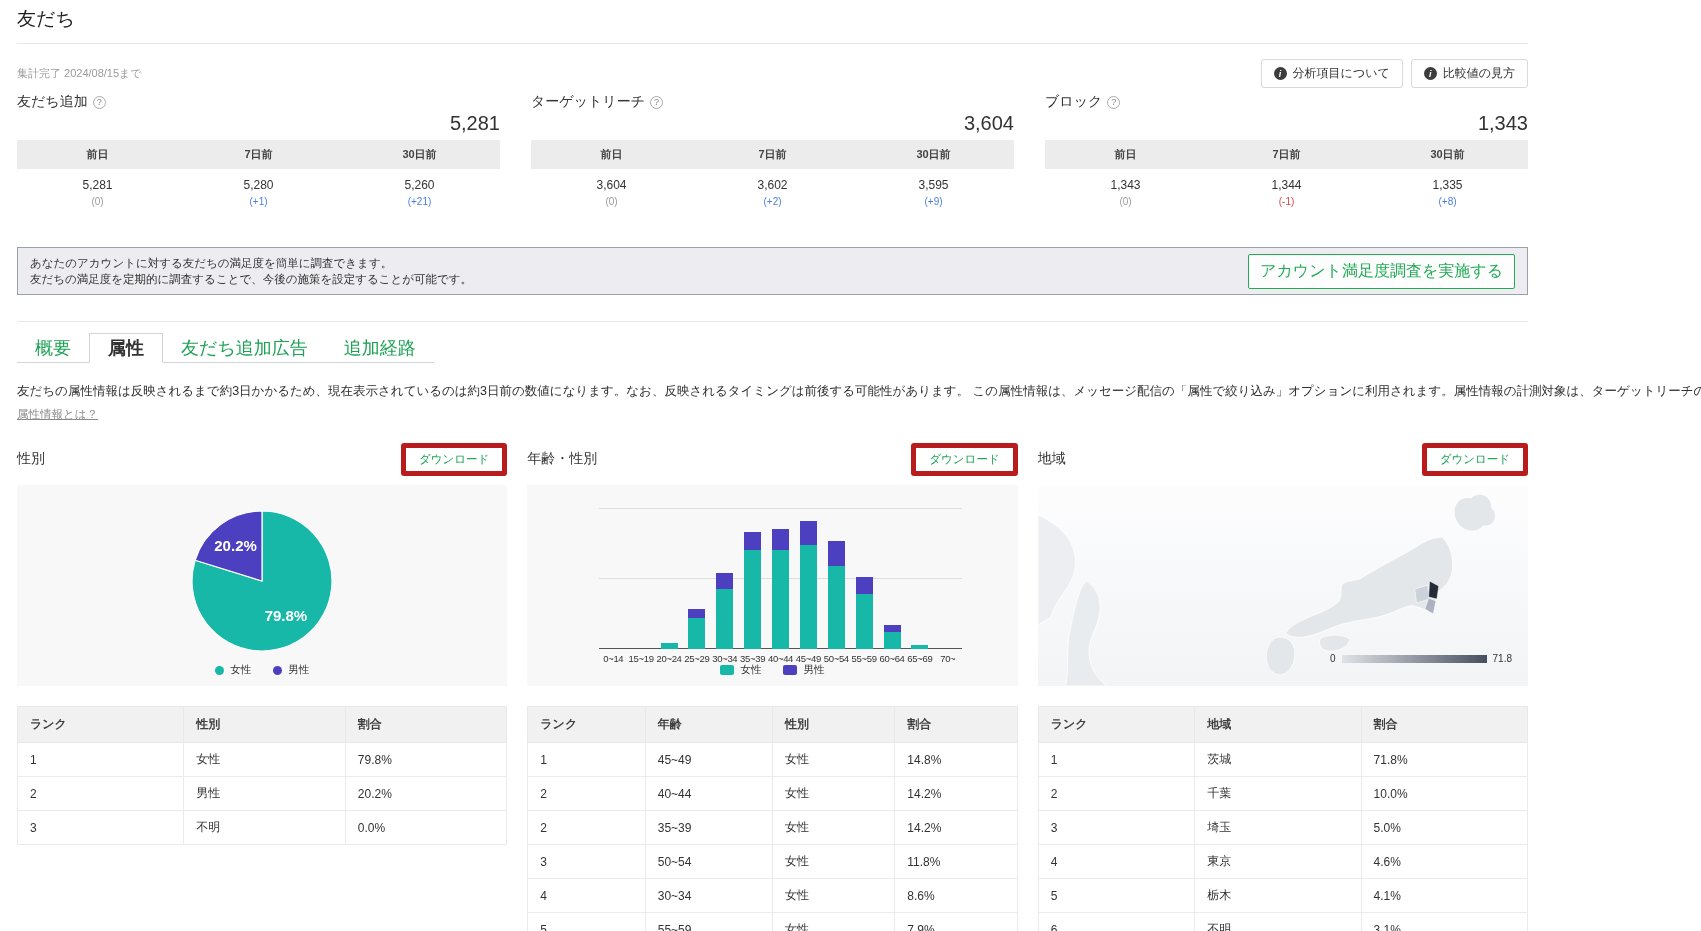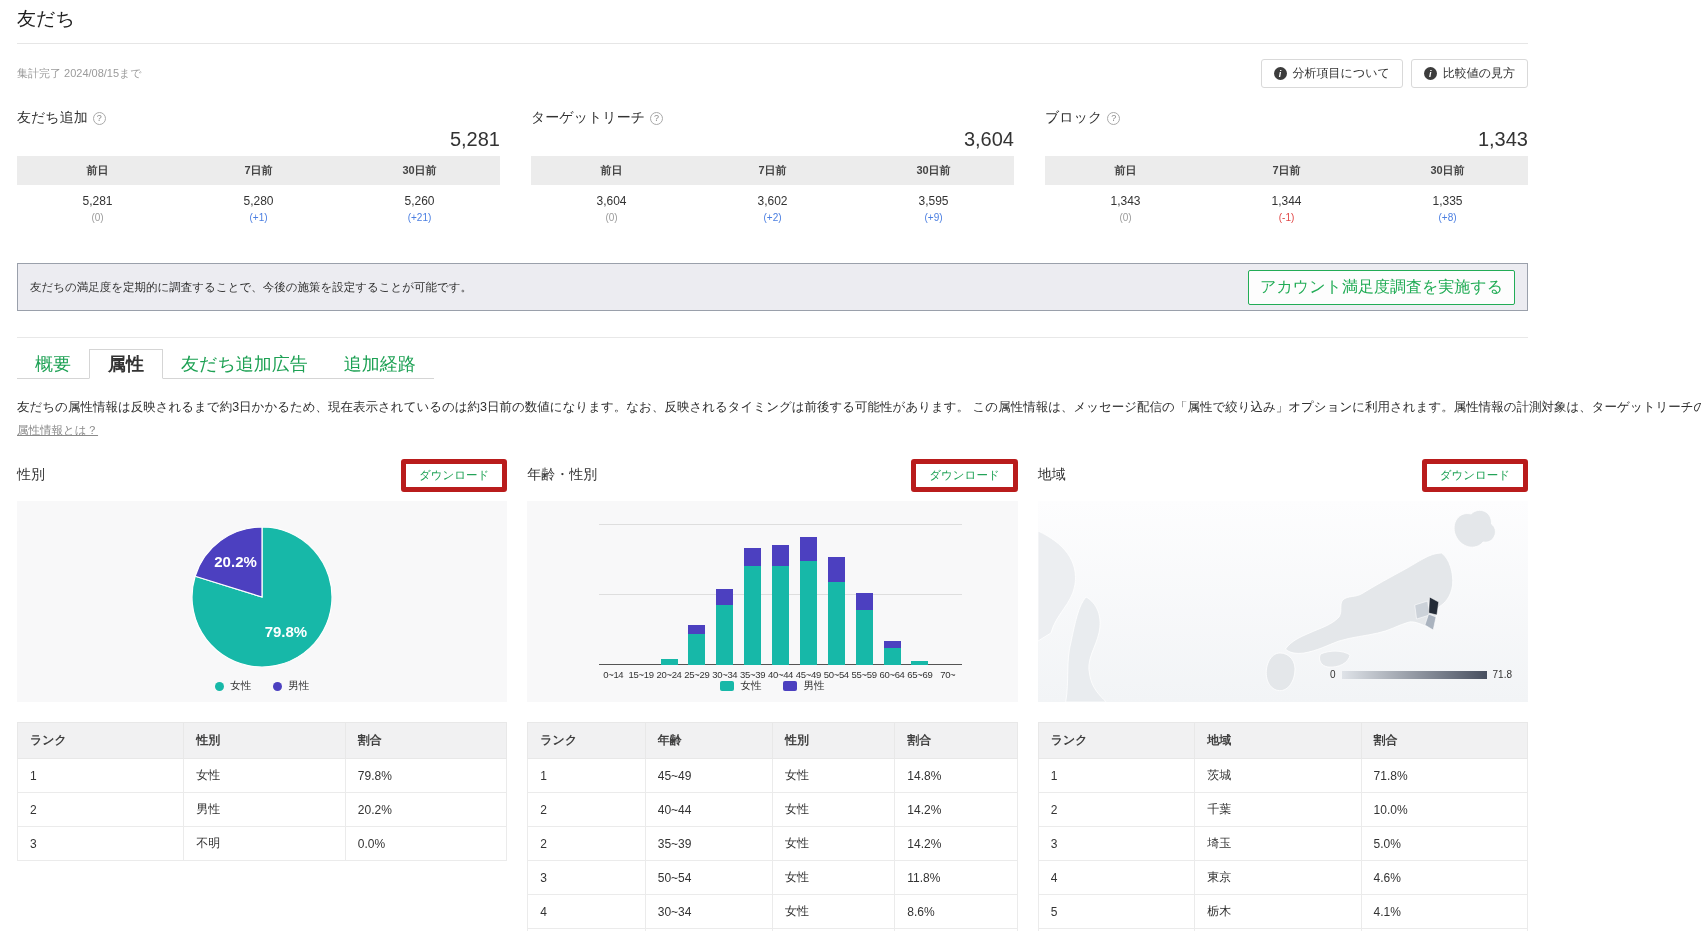--- a/index.html
+++ b/index.html
@@ -13,21 +13,21 @@
   .agg-note { font-size:11px; color:#9b9b9b; }
   .hdr-buttons { display:flex; gap:8px; }
   .hdr-btn { display:flex; align-items:center; gap:6px; border:1px solid #d9d9d9; border-radius:3px; background:#fff;
              font-size:12px; color:#333; padding:5px 12px; cursor:pointer; font-family:inherit; }
   .info-dot { width:13px; height:13px; border-radius:50%; background:#3c3c3c; color:#fff; font-size:9px; font-weight:bold;
               display:inline-flex; align-items:center; justify-content:center; font-style:italic; }
   .help-circ { width:13px; height:13px; border-radius:50%; border:1px solid #aaa; color:#888; font-size:9px;
                display:inline-flex; align-items:center; justify-content:center; margin-left:5px; cursor:pointer; }
 
   
-  .stats-row { margin-top:22px; display:grid; grid-template-columns:1fr 1fr 1fr; gap:31px; }
+  .stats-row { margin-top:6px; display:grid; grid-template-columns:1fr 1fr 1fr; gap:31px; }
   .stat-title { font-size:14px; color:#333; display:flex; align-items:center; height:18px; }
   .stat-total { font-size:20px; color:#333; text-align:right; height:26px; line-height:24px; }
   .stat-head { margin-top:3px; background:#ececec; display:grid; grid-template-columns:1fr 1fr 1fr; height:29px; align-items:center; }
   .stat-head div { text-align:center; font-size:11px; font-weight:bold; color:#444; }
   .stat-vals { display:grid; grid-template-columns:1fr 1fr 1fr; padding-top:9px; }
   .stat-val { text-align:center; }
   .stat-val .num { font-size:12px; color:#333; }
   .stat-val .delta { font-size:10px; margin-top:4px; }
   .delta.neutral { color:#9b9b9b; } .delta.up { color:#4a7ee1; } .delta.down { color:#e04545; }
 
@@ -177,20 +177,21 @@
           <div class="stat-val">
             <div class="num">1,335</div>
             <div class="delta up">(+8)</div>
           </div>
         </div>
       </div>
     </div>
 
   <div class="banner">
     <div class="banner-text">
+      <div>あなたのアカウントに対する友だちの満足度を簡単に調査できます。</div>
       <div>友だちの満足度を定期的に調査することで、今後の施策を設定することが可能です。</div>
     </div>
     <button class="banner-btn">アカウント満足度調査を実施する</button>
   </div>
 
   <div class="section-divider"></div>
 
   <div class="tabs" id="tabs">
       <div class="tab">概要</div>
       <div class="tab active">属性</div>

